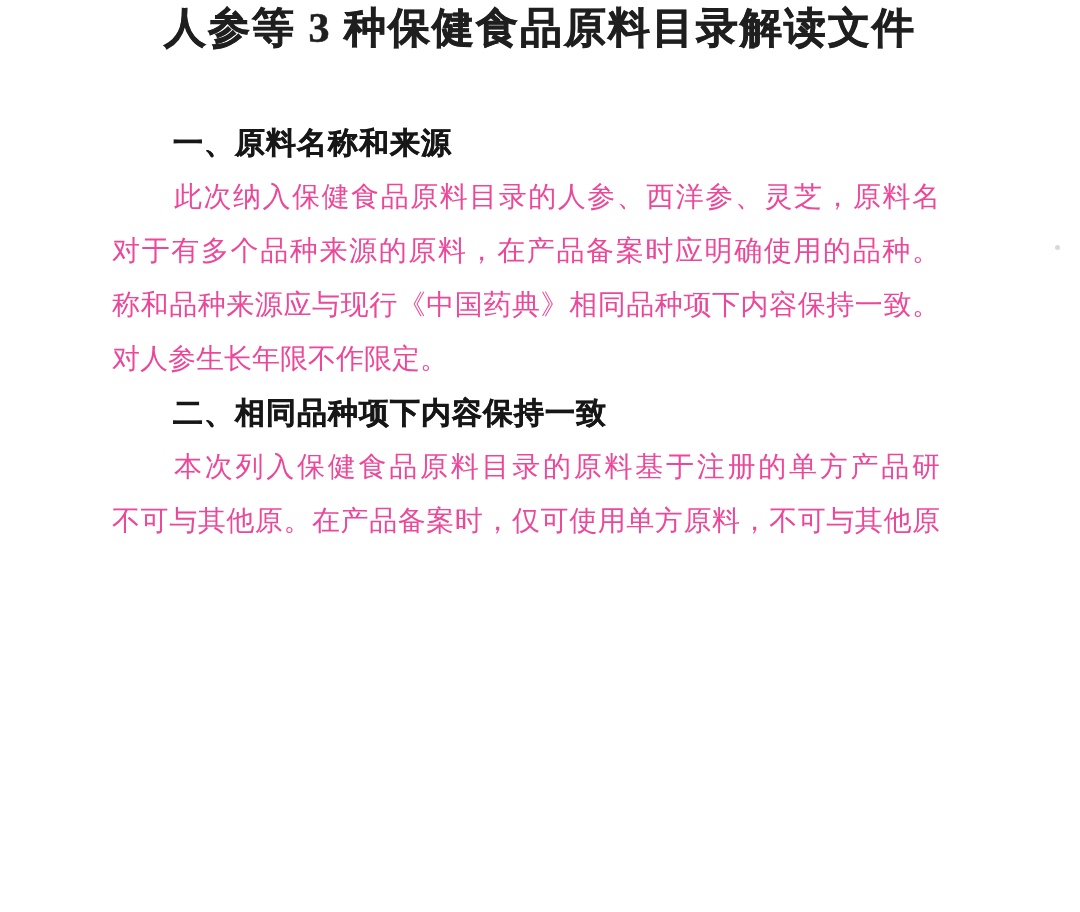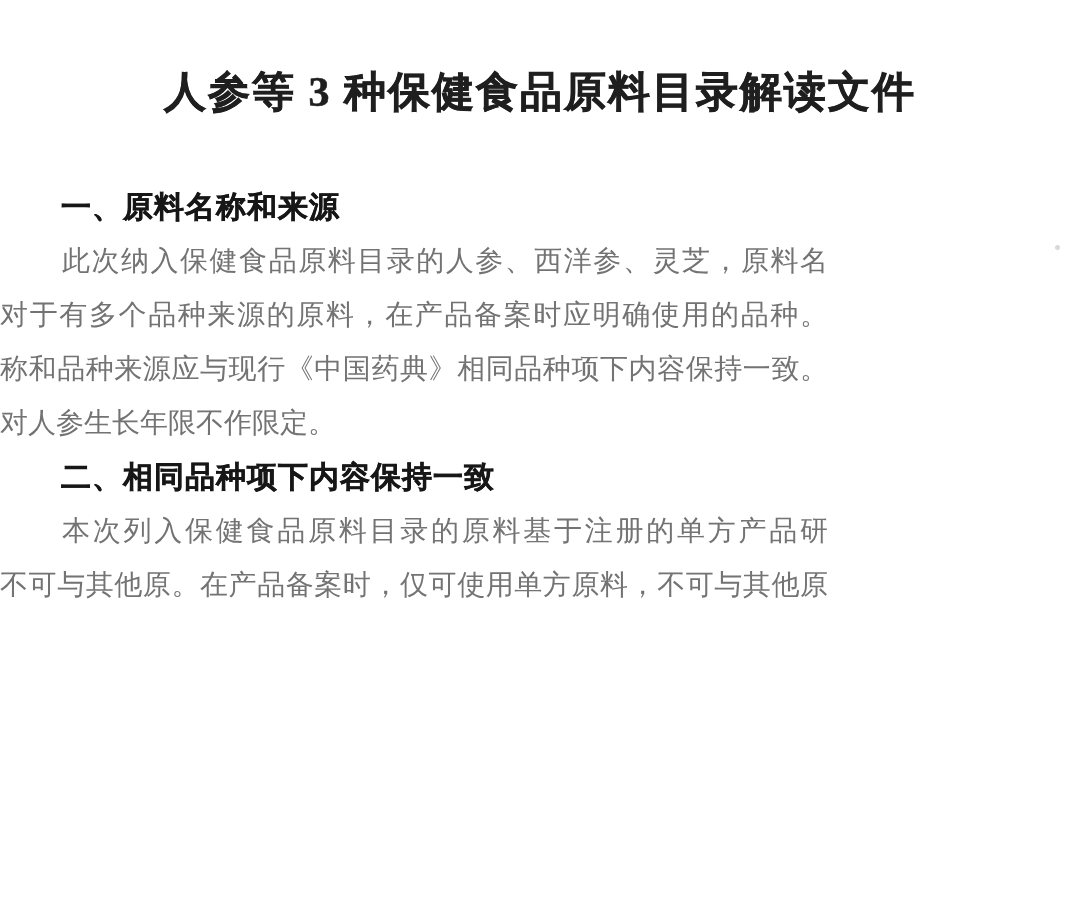--- a/index.html
+++ b/index.html
@@ -9,51 +9,51 @@
   }
   .page {
     position: relative;
     width: 1080px;
     height: 912px;
     background: #ffffff;
     overflow: hidden;
     font-family: "Liberation Serif", "DejaVu Serif", serif;
   }
   .doc-title {
-    padding-top: 64px;
     text-align: center;
     font-family: "Liberation Serif", "DejaVu Serif", serif;
     font-size: 42px;
     font-weight: 900;
     line-height: 56px;
     letter-spacing: 2px;
     color: #1f1f1f;
     -webkit-text-stroke: 0.6px #1f1f1f;
   }
   .content {
+    margin-left: 112px;
     width: 828px;
   }
   .section-heading {
     font-family: "Liberation Sans", "DejaVu Sans", sans-serif;
     font-size: 30px;
     font-weight: 700;
     line-height: 54px;
     color: #171717;
     padding-left: 61px;
     letter-spacing: 1px;
     -webkit-text-stroke: 0.4px #171717;
   }
   .section:first-of-type .section-heading {
     margin-top: 60px;
   }
   .para-line {
     font-family: "Liberation Serif", "DejaVu Serif", serif;
     font-size: 28px;
     line-height: 54px;
-    color: #737373;
+    color: #ec4899;
     white-space: nowrap;
   }
   .para-line.fill {
     white-space: normal;
     text-align: justify;
     text-align-last: justify;
   }
   .para-line.indent {
     text-indent: 62px;
   }

